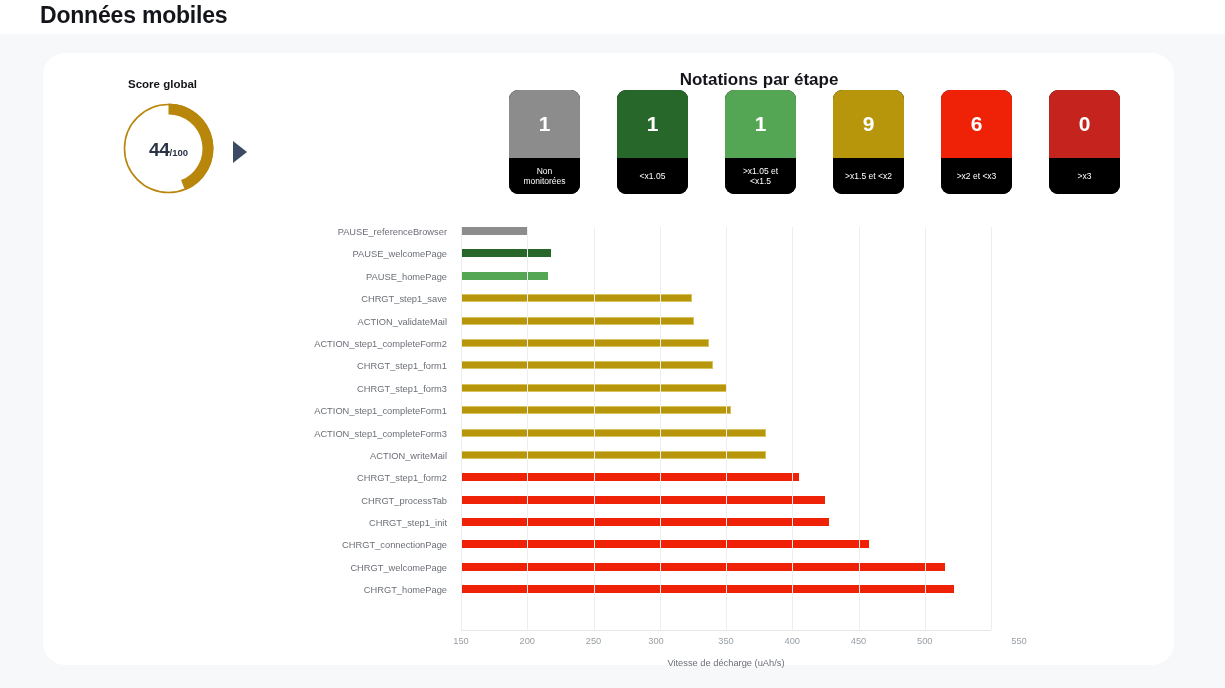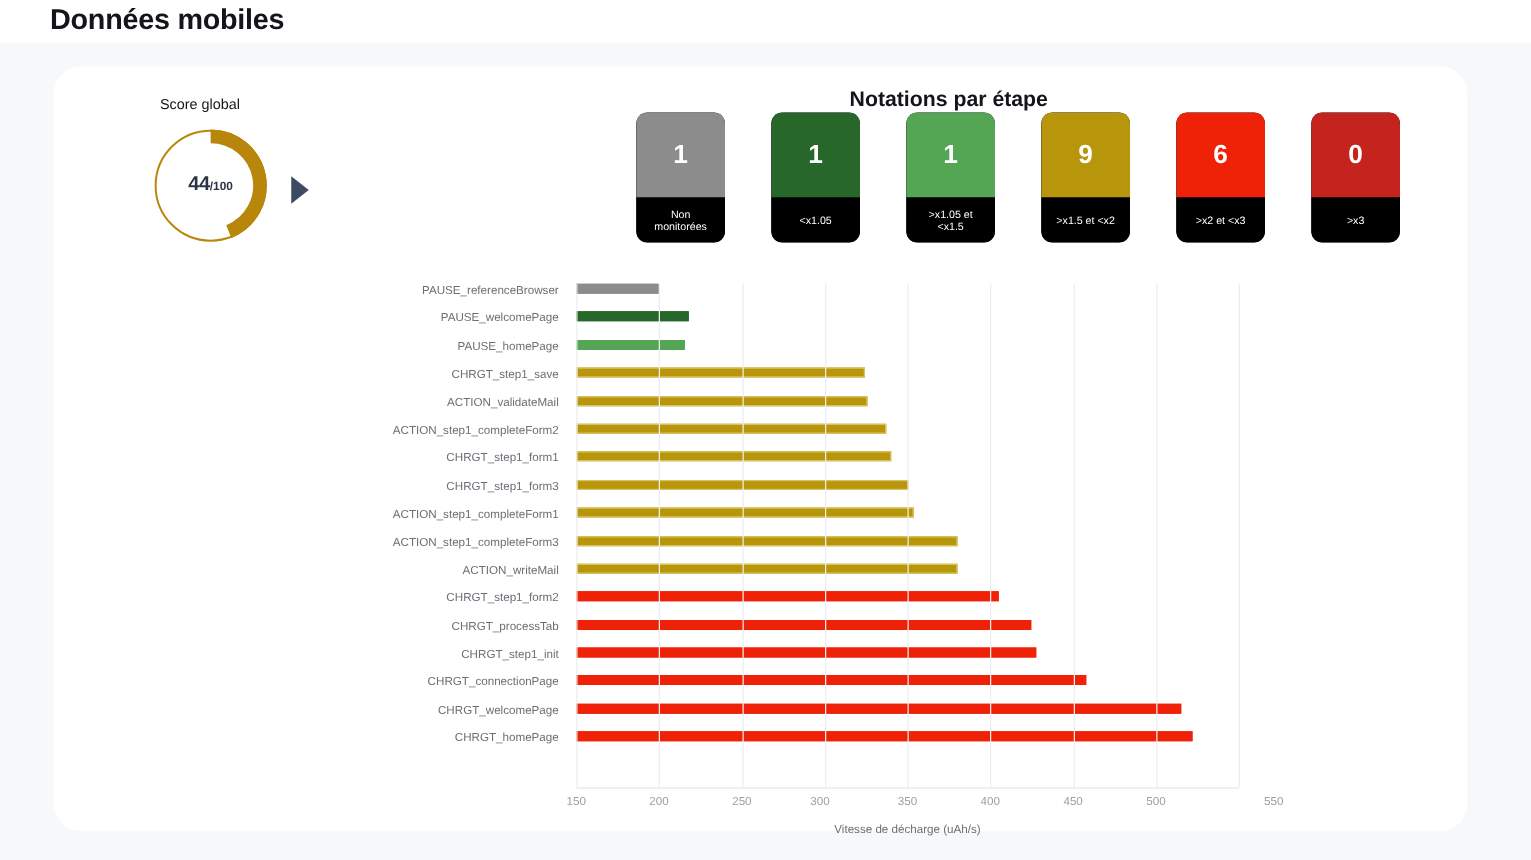--- a/index.html
+++ b/index.html
@@ -34,36 +34,36 @@
     left: 43px; top: 53px;
     width: 1131px; height: 612px;
     background: #ffffff;
     border-radius: 22px;
   }
 
   
   .score-block { position: absolute; left: 40px; top: 25px; width: 190px; }
   .score-label {
     position: absolute; left: 45px; top: 0;
-    font-size: 11.5px; font-weight: normal; color: #14151a;
+    font-size: 11.5px; font-weight: bold; color: #14151a;
     white-space: nowrap;
   }
   .gauge-wrap {
     position: absolute; left: 37px; top: 22px;
     width: 97px; height: 97px;
   }
   .gauge-wrap svg { display: block; }
   .gauge-text {
     position: absolute; left: 0; top: 39px; width: 97px;
     text-align: center;
     color: #2b3445;
     font-weight: bold;
     white-space: nowrap;
   }
-  .gauge-value { font-size: 16px; letter-spacing: -0.3px;}
+  .gauge-value { font-size: 19px; letter-spacing: -0.3px;}
   .gauge-max { font-size: 9.5px; font-weight: bold; }
   .play-icon {
     position: absolute; left: 150px; top: 63px;
     width: 0; height: 0;
     border-top: 11px solid transparent;
     border-bottom: 11px solid transparent;
     border-left: 14px solid #3c4a63;
   }
 
   

